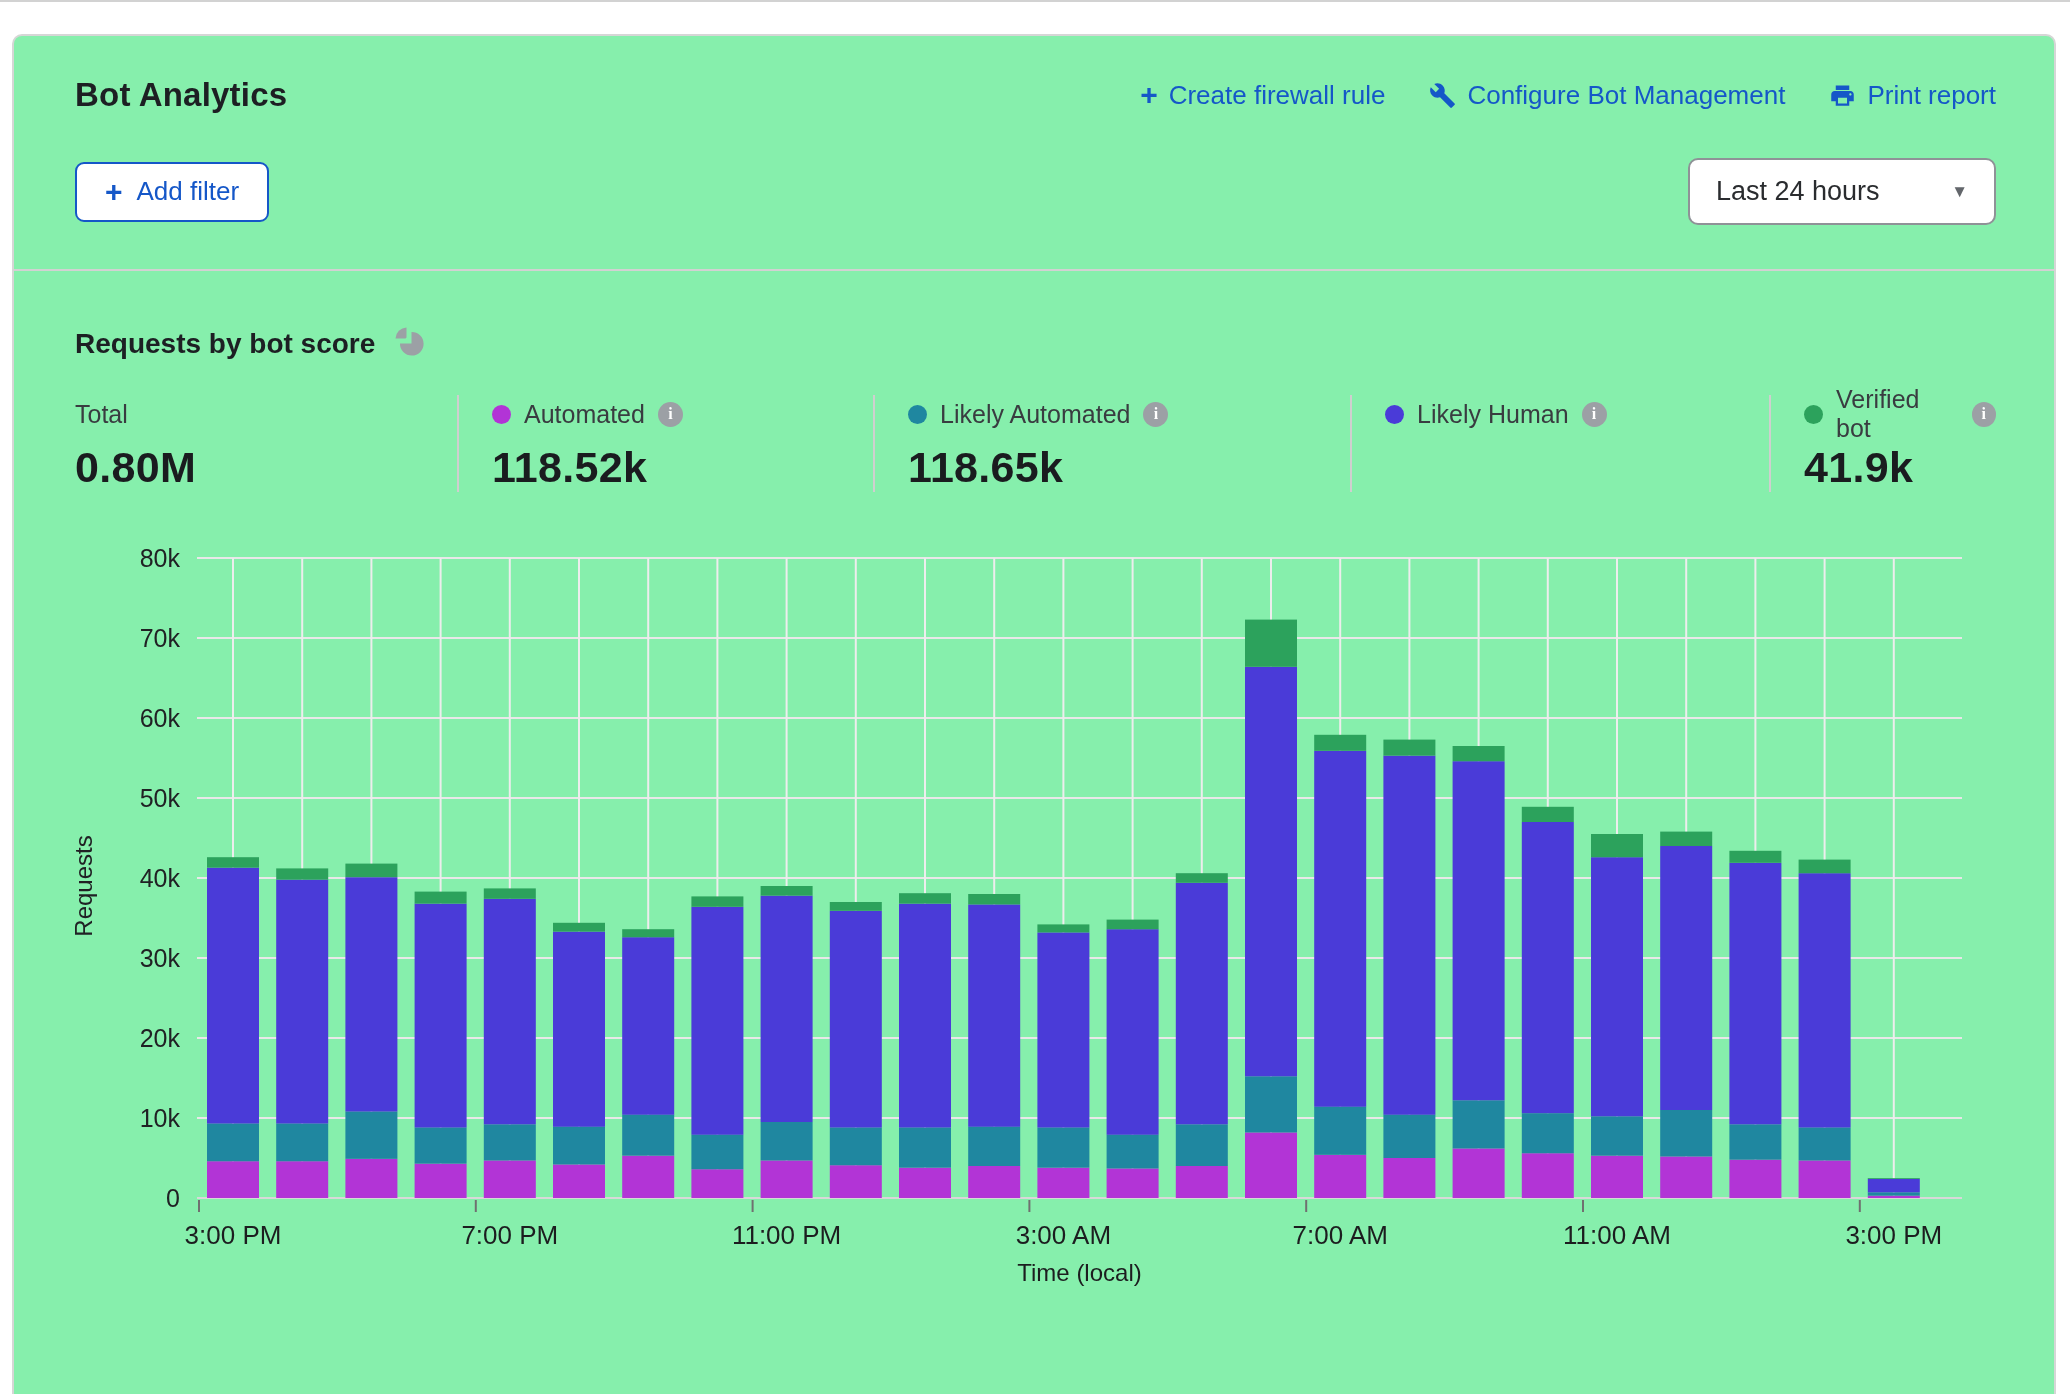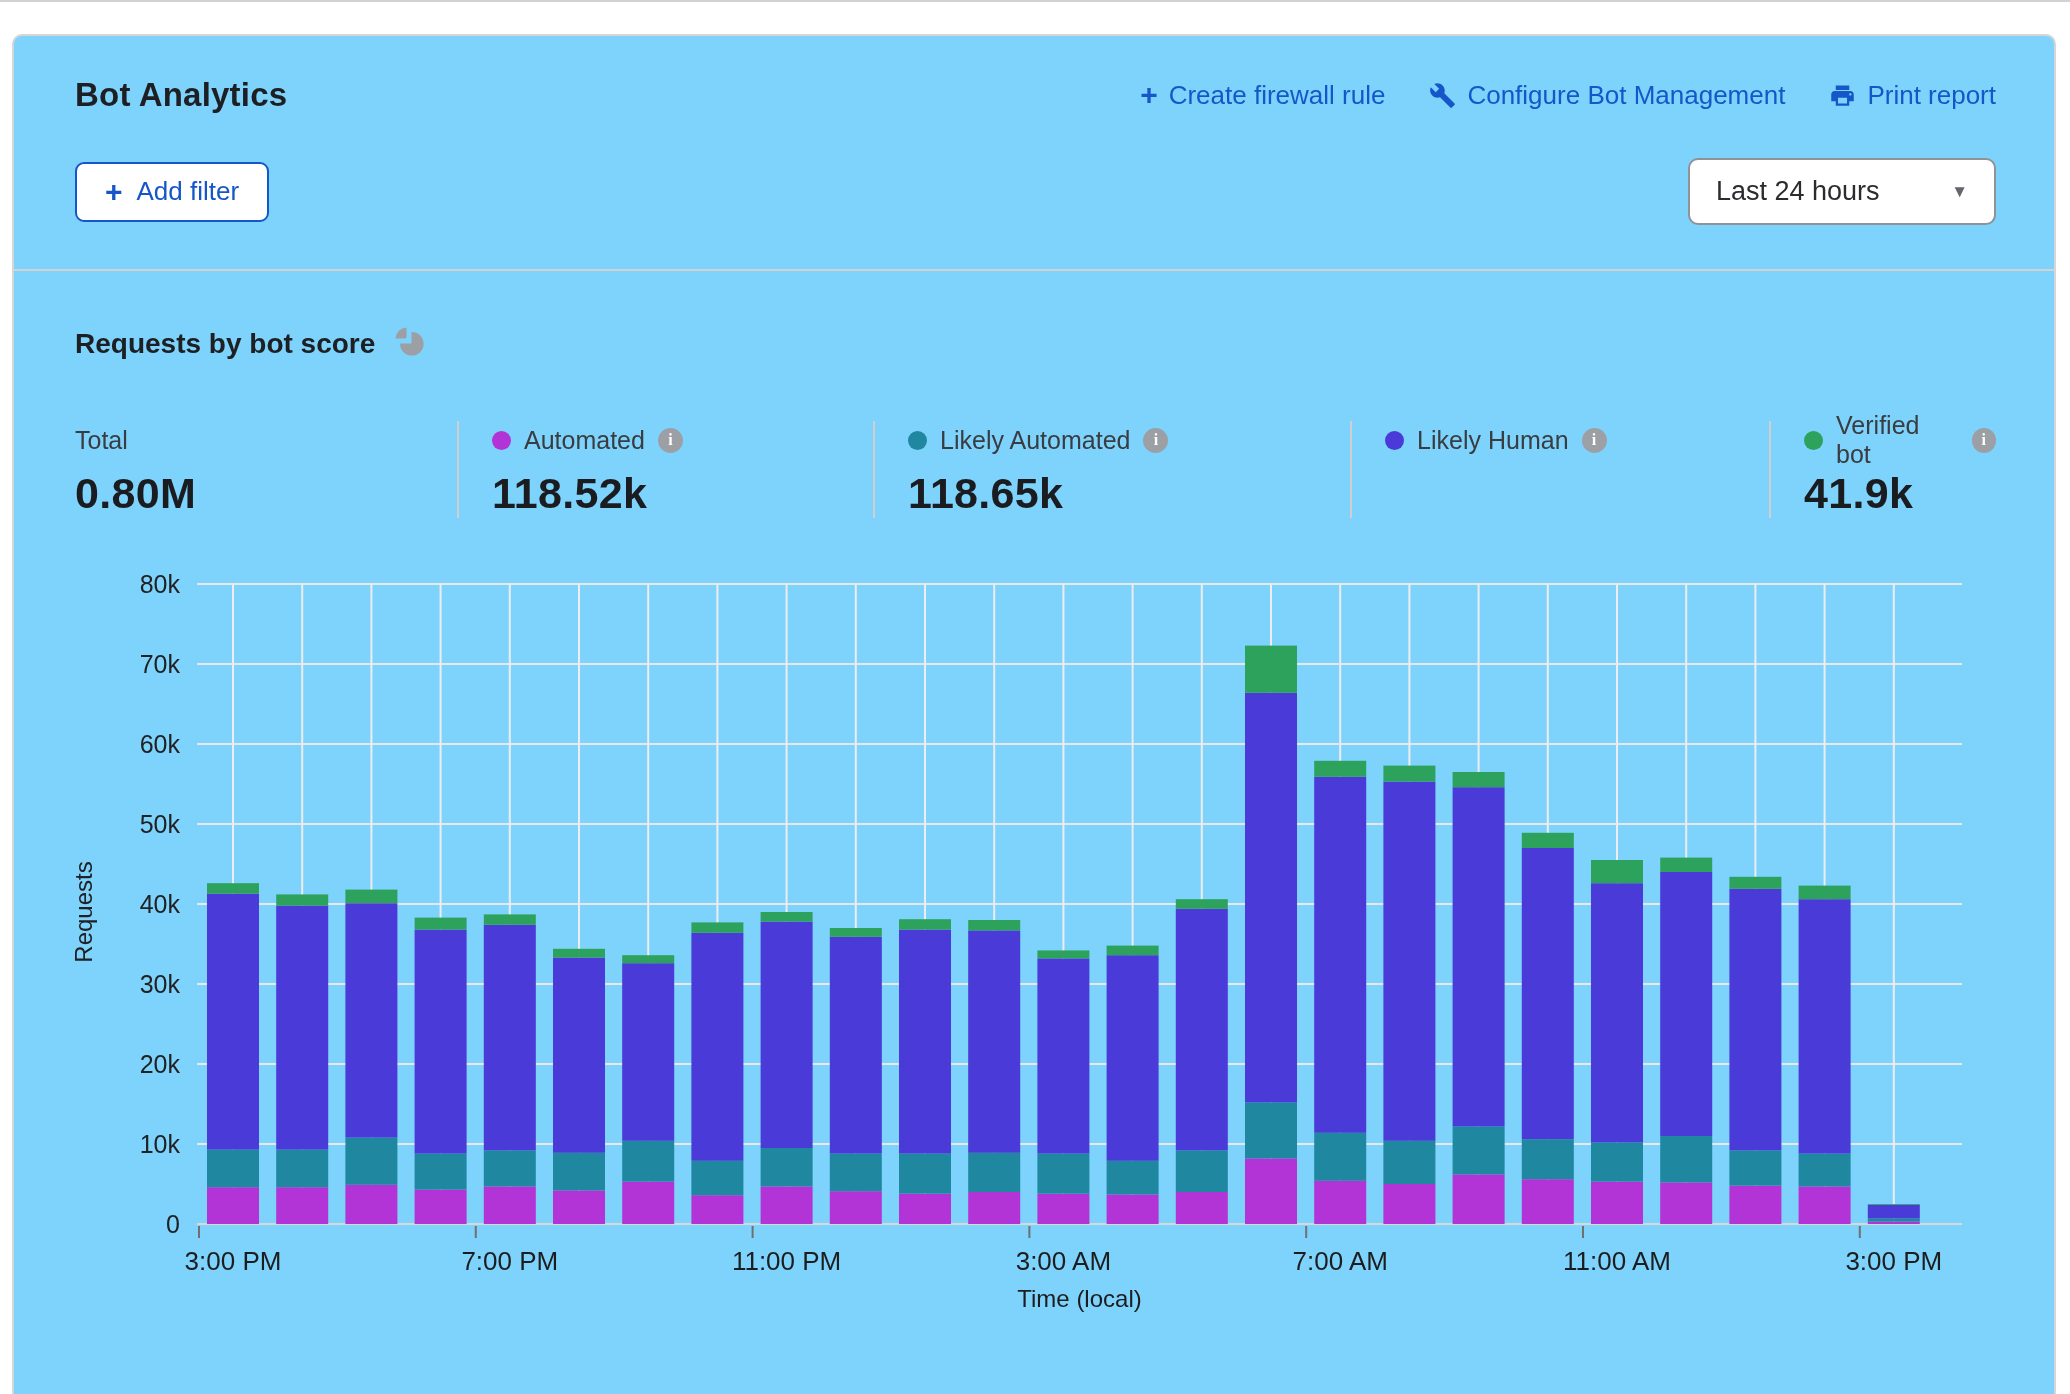--- a/index.html
+++ b/index.html
@@ -1,39 +1,39 @@
 <!DOCTYPE html>
 <html><head>
 <meta charset="utf-8">
 <style>
   * { box-sizing: border-box; margin: 0; padding: 0; }
   html,body { width: 2070px; height: 1394px; background: #fff;
     font-family: "Liberation Sans", sans-serif; color: #202124; overflow: hidden; }
   .top-line { position: absolute; top: 0; left: 0; width: 2070px; height: 2px; background: #d2d2d2; }
   .card { position: absolute; left: 12px; top: 34px; width: 2044px; height: 1360px;
-    border: 2px solid #d6d6d6; border-bottom: none; border-radius: 10px 10px 0 0; background: #7dd3fc; }
+    border: 2px solid #d6d6d6; border-bottom: none; border-radius: 10px 10px 0 0; background: #86efac; }
   .card-header { padding: 24px 58px 0 61px; border-bottom: 2px solid #d2d2d2; }
   .header-row { display: flex; justify-content: space-between; align-items: center; margin-top: 16px; }
   .page-title { font-size: 33px; font-weight: 700; letter-spacing: .2px; color: #1d1f23; }
   .header-links { display: flex; align-items: center; gap: 44px; }
   .hlink { display: flex; align-items: center; gap: 11px; color: #1557c8; font-size: 26px; cursor: pointer; }
   .hlink .plus { font-size: 30px; font-weight: 700; line-height: 1; }
   .hlink svg { display: block; }
   .filter-row { display: flex; justify-content: space-between; align-items: center; margin-top: 44px; padding-bottom: 44px; }
   .add-filter-btn { display: inline-flex; align-items: center; gap: 14px; height: 60px; padding: 0 28px;
     border: 2px solid #1557c8; border-radius: 9px; background: #fff; color: #1557c8; font-size: 26px; cursor: pointer;
     font-family: "Liberation Sans", sans-serif; }
   .add-filter-btn .plus { font-size: 30px; font-weight: 700; line-height: 1; }
   .time-select { display: flex; align-items: center; justify-content: space-between; width: 308px; height: 67px;
     border: 2px solid #8f9297; border-radius: 10px; padding: 0 26px; font-size: 27px; color: #2a2c2f; cursor: pointer; background:#fff;gap:28px; }
   .caret { font-size: 17px; color: #63666b; }
   .section { padding: 54px 58px 0 61px; }
   .section-heading { display: flex; align-items: center; gap: 18px; }
   .section-title { font-size: 28px; font-weight: 700; color: #1d1f23; }
-  .stats-row { display: flex; margin-top: 58px; gap: 20px; }
+  .stats-row { display: flex; margin-top: 32px; gap: 20px; }
   .stat-cell { padding-top: 4px; }
   .stat-cell.c1 { width: 368px; }
   .stat-cell.c2 { width: 402px; }
   .stat-cell.c3 { width: 464px; }
   .stat-cell.c4 { width: 405px; }
   .stat-cell.bordered { border-left: 2px solid #cfcfcf; padding-left: 33px; }
   .stat-label-row { display: flex; align-items: center; gap: 13px; height: 30px; }
   .stat-label { font-size: 25px; color: #393c40; }
   .dot { width: 19px; height: 19px; border-radius: 50%; flex: 0 0 auto; }
   .info-icon { width: 25px; height: 25px; border-radius: 50%; background: #9ca0a5; color: #fff;

